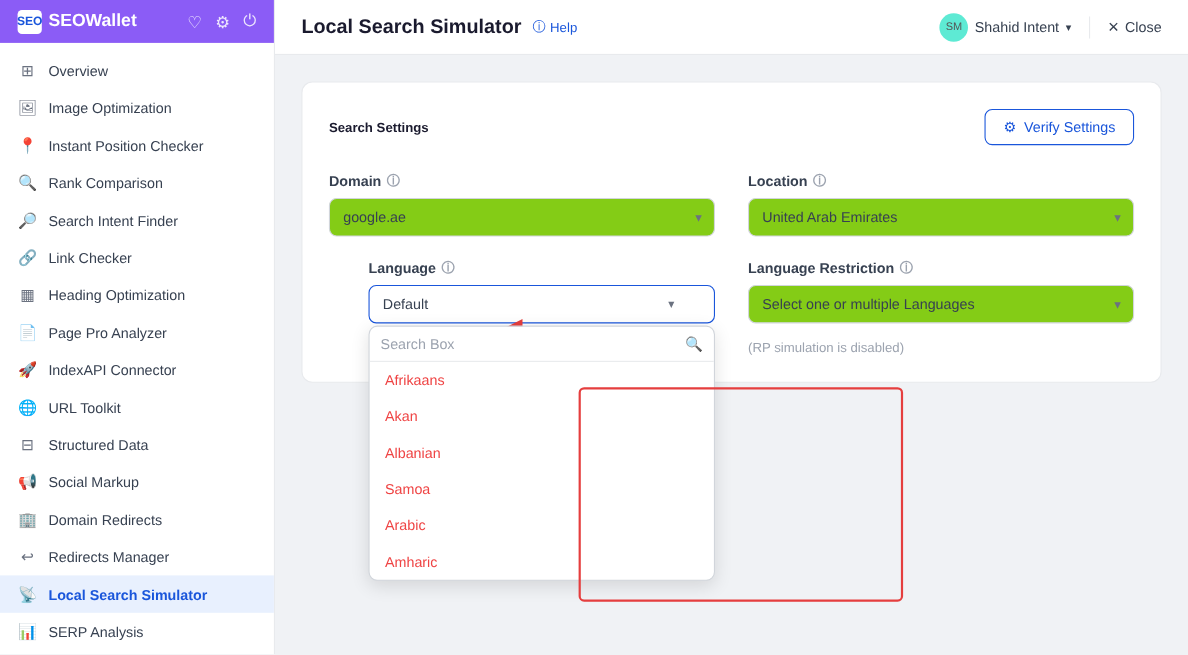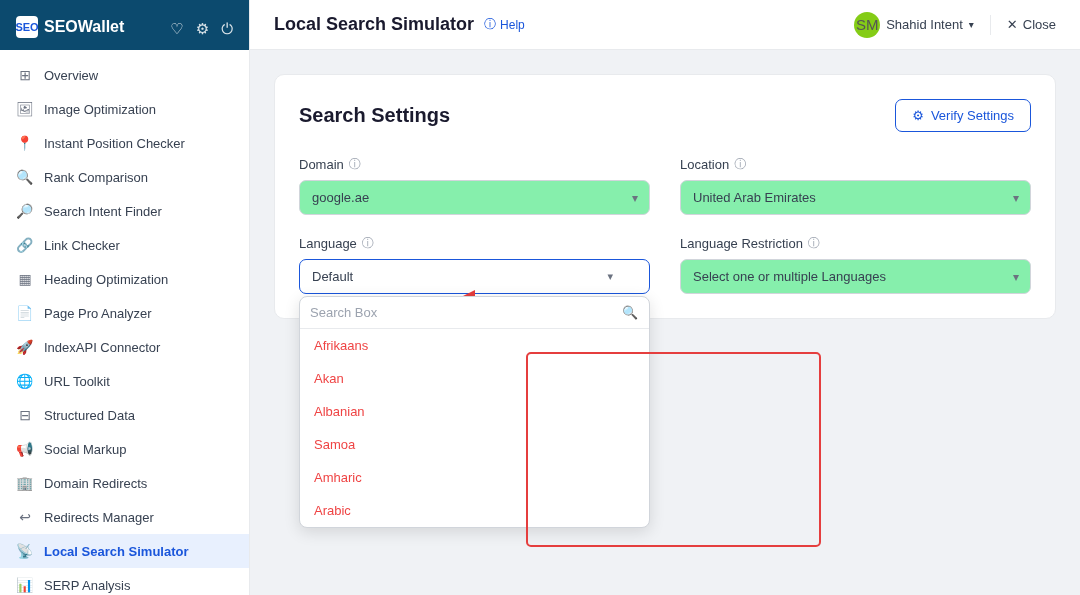--- a/index.html
+++ b/index.html
@@ -1,55 +1,55 @@
 <!DOCTYPE html>
 <html><head>
   <meta charset="utf-8">
   <style>
     * { box-sizing: border-box; margin: 0; padding: 0; }
     body { font-family: -apple-system, BlinkMacSystemFont, 'Segoe UI', sans-serif; font-size: 13px; background: #f0f2f5; display: flex; height: 595px; overflow: hidden; }
 
     
     .sidebar { width: 250px; background: #fff; border-right: 1px solid #e8eaed; display: flex; flex-direction: column; height: 100%; }
-    .sidebar-header { background: #0c4a6e; padding: 12px 16px; display: flex; align-items: flex-end; gap: 10px; height: 50px; }
+    .sidebar-header { background: #8b5cf6; padding: 12px 16px; display: flex; align-items: center; gap: 10px; height: 39px; }
     .sidebar-logo { color: #fff; font-weight: 800; font-size: 16px; display: flex; align-items: center; gap: 6px; }
     .sidebar-logo-icon { background: #fff; color: #1a56db; border-radius: 4px; width: 22px; height: 22px; display: flex; align-items: center; justify-content: center; font-weight: 900; font-size: 11px; }
     .sidebar-header-icons { margin-left: auto; display: flex; gap: 12px; color: #fff; opacity: 0.85; }
     .sidebar-header-icons span { cursor: pointer; font-size: 15px; }
     .sidebar-nav { flex: 1; overflow-y: auto; padding: 8px 0; }
     .nav-item { display: flex; align-items: center; gap: 10px; padding: 8px 16px; cursor: pointer; color: #374151; font-size: 13px; border-radius: 0; }
     .nav-item.active { background: #e8f0fe; color: #1a56db; font-weight: 600; }
     .nav-item .icon { width: 18px; height: 18px; display: flex; align-items: center; justify-content: center; flex-shrink: 0; font-size: 14px; color: #6b7280; }
     .nav-item.active .icon { color: #1a56db; }
 
     
     .main { flex: 1; display: flex; flex-direction: column; overflow: hidden; }
     .main-header { background: #fff; border-bottom: 1px solid #e8eaed; padding: 0 24px; height: 50px; display: flex; align-items: center; justify-content: space-between; }
     .main-header-left { display: flex; align-items: center; gap: 10px; }
     .main-title { font-size: 18px; font-weight: 700; color: #1a1a2e; }
     .help-link { color: #1a56db; font-size: 12px; display: flex; align-items: center; gap: 4px; cursor: pointer; }
     .main-header-right { display: flex; align-items: center; gap: 16px; }
     .user-info { display: flex; align-items: center; gap: 6px; color: #374151; cursor: pointer; font-size: 13px; }
-    .user-avatar { width: 26px; height: 26px; background: #84cc16; border-radius: 50%; display: flex; align-items: center; justify-content: center; font-size: 15px; color: #555; }
+    .user-avatar { width: 26px; height: 26px; background: #5eead4; border-radius: 50%; display: flex; align-items: center; justify-content: center; font-size: 10px; color: #555; }
     .close-btn { display: flex; align-items: center; gap: 5px; color: #374151; cursor: pointer; font-size: 13px; }
     .divider-v { width: 1px; height: 20px; background: #e8eaed; }
 
     
     .content { flex: 1; padding: 24px; overflow-y: auto; position: relative; }
     .card { background: #fff; border-radius: 10px; border: 1px solid #e8eaed; padding: 24px; }
     .card-header { display: flex; align-items: center; justify-content: space-between; margin-bottom: 24px; }
-    .card-title { font-size: 20px; font-weight: 700; color: #1a1a2e; }
+    .card-title { font-size: 12px; font-weight: 700; color: #1a1a2e; }
     .verify-btn { display: flex; align-items: center; gap: 7px; border: 1.5px solid #1a56db; color: #1a56db; background: #fff; padding: 8px 16px; border-radius: 7px; cursor: pointer; font-size: 13px; font-weight: 500; }
 
     .form-grid { display: grid; grid-template-columns: 1fr 1fr; gap: 20px 30px; }
     .form-group { display: flex; flex-direction: column; gap: 7px; }
-    .form-label { font-size: 13px; color: #374151; font-weight: 400; display: flex; align-items: center; gap: 5px; }
+    .form-label { font-size: 13px; color: #374151; font-weight: 700; display: flex; align-items: center; gap: 5px; }
     .form-label .help-icon { color: #9ca3af; font-size: 12px; cursor: pointer; }
     .select-wrapper { position: relative; }
-    .select-wrapper select { width: 100%; padding: 9px 36px 9px 12px; border: 1px solid #d1d5db; border-radius: 7px; background: #86efac; color: #374151; font-size: 13px; appearance: none; cursor: pointer; outline: none; }
+    .select-wrapper select { width: 100%; padding: 9px 36px 9px 12px; border: 1px solid #d1d5db; border-radius: 7px; background: #84cc16; color: #374151; font-size: 13px; appearance: none; cursor: pointer; outline: none; }
     .select-arrow { position: absolute; right: 12px; top: 50%; transform: translateY(-50%); pointer-events: none; color: #6b7280; font-size: 12px; }
 
     
     .dropdown-container { position: relative; }
     .dropdown-trigger { width: 100%; padding: 9px 36px 9px 12px; border: 1.5px solid #1a56db; border-radius: 7px; background: #fff; color: #374151; font-size: 13px; cursor: pointer; display: flex; align-items: center; justify-content: space-between; }
     .dropdown-menu { position: absolute; top: calc(100% + 2px); left: 0; width: 100%; background: #fff; border: 1px solid #d1d5db; border-radius: 8px; box-shadow: 0 4px 16px rgba(0,0,0,0.12); z-index: 100; overflow: hidden; }
     .dropdown-search { padding: 8px 10px; border-bottom: 1px solid #e8eaed; display: flex; align-items: center; gap: 6px; }
     .dropdown-search input { border: none; outline: none; flex: 1; font-size: 13px; color: #a16207; background: transparent; }
     .dropdown-search input::placeholder { color: #9ca3af; }
     .dropdown-search .search-icon { color: #9ca3af; font-size: 13px; }
@@ -206,58 +206,61 @@
           <div class="select-wrapper">
             <select>
               <option>United Arab Emirates</option>
               <option>United States</option>
               <option>United Kingdom</option>
             </select>
             <span class="select-arrow">▾</span>
           </div>
         </div>
 
-        <div class="form-group" style="position:relative;">
+        <div class="form-group" style="position:relative;margin-left:36px;">
           <label class="form-label">
             <span>Language</span>
             <span class="help-icon">ⓘ</span>
           </label>
           <div class="dropdown-container">
             <div class="dropdown-trigger">
               <span>Default</span>
               <span style="font-size:11px; color:#6b7280;">▾</span>
             </div>
             <div class="dropdown-menu">
               <div class="dropdown-search">
                 <input type="text" placeholder="Search Box" style="">
                 <span class="search-icon">🔍</span>
               </div>
               <div class="dropdown-list" id="language-list">
                   <div class="dropdown-item">Afrikaans</div>
                   <div class="dropdown-item">Akan</div>
                   <div class="dropdown-item">Albanian</div>
                   <div class="dropdown-item">Samoa</div>
+                  <div class="dropdown-item">Arabic</div>
                   <div class="dropdown-item">Amharic</div>
-                  <div class="dropdown-item">Arabic</div>
                 </div>
             </div>
           </div>
         </div>
 
         <div class="form-group">
           <label class="form-label">
             <span>Language Restriction</span>
             <span class="help-icon">ⓘ</span>
           </label>
           <div class="select-wrapper">
             <select>
               <option value="">Select one or multiple Languages</option>
             </select>
             <span class="select-arrow">▾</span>
           </div>
+          <div class="note-text">
+            <span>(RP simulation is disabled)</span>
+          </div>
         </div>
       </div>
     </div>
 
     <div style="position: absolute; top: 240px; left: 185px; pointer-events: none;">
       <svg width="90" height="40" viewBox="0 0 90 40">
         <polygon points="0,20 40,0 40,12 90,12 90,28 40,28 40,40" fill="#e53e3e"></polygon>
       </svg>
     </div>
 

